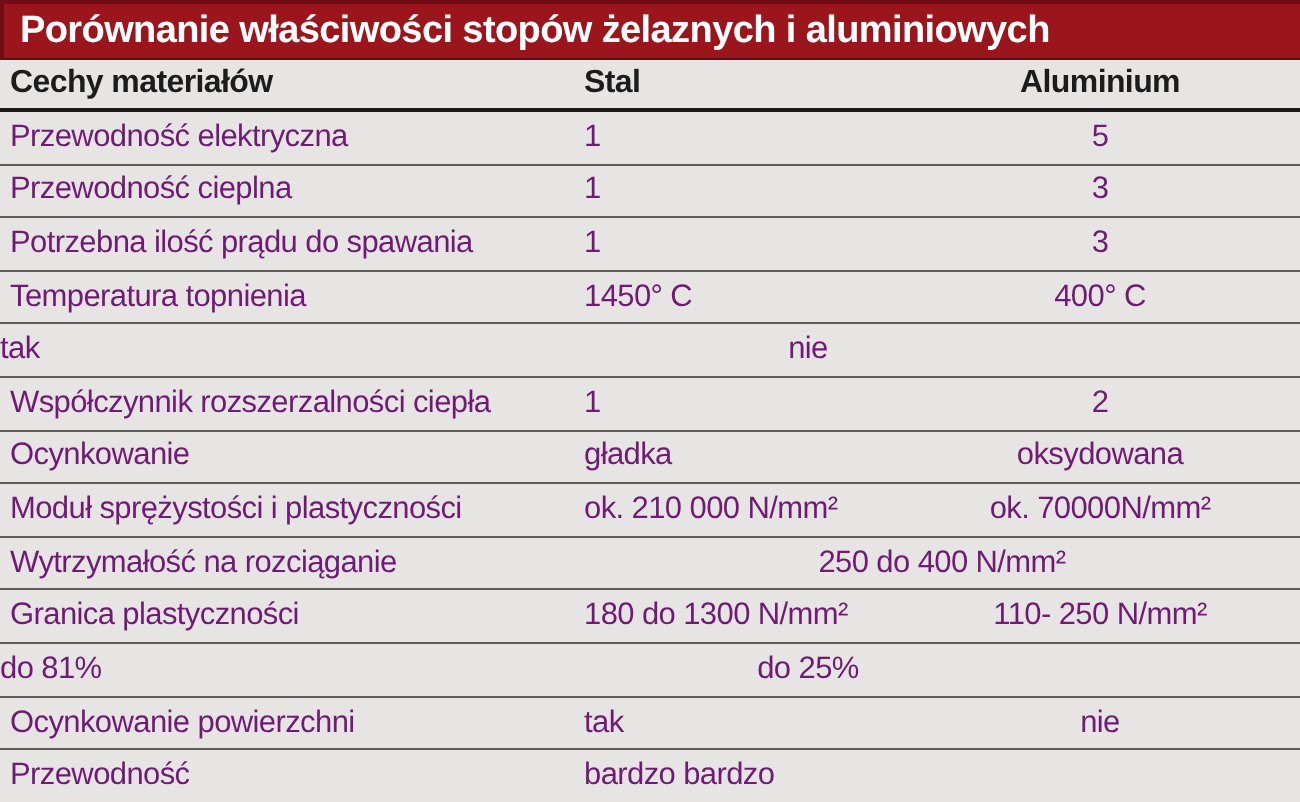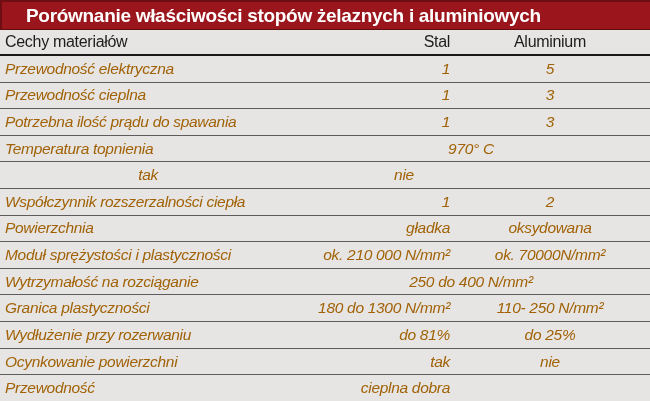--- a/index.html
+++ b/index.html
@@ -26,64 +26,63 @@
     border-bottom: 1px solid #5f0d11;
     box-sizing: border-box;
     display: flex;
     align-items: center;
   }
   .title-bar .title-text {
     color: #ffffff;
     font-weight: bold;
     font-size: 19px;
     letter-spacing: -0.3px;
-    padding-left: 24px;
+    padding-left: 8px;
     white-space: nowrap;
   }
   .header-row {
     height: 26px;
     box-sizing: border-box;
     border-bottom: 2px solid #1a1a1a;
     display: flex;
     align-items: center;
-    font-weight: normal;
+    font-weight: bold;
     font-size: 16px;
     color: #1c1c1c;
     letter-spacing: -0.3px;
   }
   .table-body {
     flex: 1;
     display: flex;
     flex-direction: column;
   }
   .table-row {
     flex: 1;
     display: flex;
     align-items: center;
     box-sizing: border-box;
     border-bottom: 1px solid #5c5c5c;
     font-size: 15.5px;
-    color: #a16207;
+    color: #701a75;
     letter-spacing: -0.3px;
-    font-style: italic;
   }
   .table-row:last-child {
     border-bottom: none;
   }
   .col-feature {
     width: 292px;
     padding-left: 5px;
     box-sizing: border-box;
     text-align: left;
     white-space: nowrap;
     overflow: hidden;
   }
   .col-stal {
     width: 158px;
-    text-align: right;
+    text-align: left;
     white-space: nowrap;
   }
   .col-aluminium {
     flex: 1;
     text-align: center;
     white-space: nowrap;
     padding-right: 0;
   }
 </style>
 </head>
@@ -112,59 +111,59 @@
       <span class="col-stal">1</span>
       <span class="col-aluminium">3</span>
     </div>
     <div class="table-row">
       <span class="col-feature">Potrzebna ilość prądu do spawania</span>
       <span class="col-stal">1</span>
       <span class="col-aluminium">3</span>
     </div>
     <div class="table-row">
       <span class="col-feature">Temperatura topnienia</span>
-      <span class="col-aluminium">970° C</span>
+      <span class="col-stal">1450° C</span>
+      <span class="col-aluminium">400° C</span>
     </div>
     <div class="table-row">
       <span class="col-stal">tak</span>
       <span class="col-aluminium">nie</span>
     </div>
     <div class="table-row">
       <span class="col-feature">Współczynnik rozszerzalności ciepła</span>
       <span class="col-stal">1</span>
       <span class="col-aluminium">2</span>
     </div>
     <div class="table-row">
-      <span class="col-feature">Powierzchnia</span>
+      <span class="col-feature">Ocynkowanie</span>
       <span class="col-stal">gładka</span>
       <span class="col-aluminium">oksydowana</span>
     </div>
     <div class="table-row">
       <span class="col-feature">Moduł sprężystości i plastyczności</span>
       <span class="col-stal">ok. 210 000 N/mm²</span>
       <span class="col-aluminium">ok. 70000N/mm²</span>
     </div>
     <div class="table-row">
       <span class="col-feature">Wytrzymałość na rozciąganie</span>
       <span class="col-aluminium">250 do 400 N/mm²</span>
     </div>
     <div class="table-row">
       <span class="col-feature">Granica plastyczności</span>
       <span class="col-stal">180 do 1300 N/mm²</span>
       <span class="col-aluminium">110- 250 N/mm²</span>
     </div>
     <div class="table-row">
-      <span class="col-feature">Wydłużenie przy rozerwaniu</span>
       <span class="col-stal">do 81%</span>
       <span class="col-aluminium">do 25%</span>
     </div>
     <div class="table-row">
       <span class="col-feature">Ocynkowanie powierzchni</span>
       <span class="col-stal">tak</span>
       <span class="col-aluminium">nie</span>
     </div>
     <div class="table-row">
       <span class="col-feature">Przewodność</span>
-      <span class="col-stal">cieplna dobra</span>
+      <span class="col-stal">bardzo bardzo</span>
     </div>
   </div>
 
 </div>
 
 </body></html>

